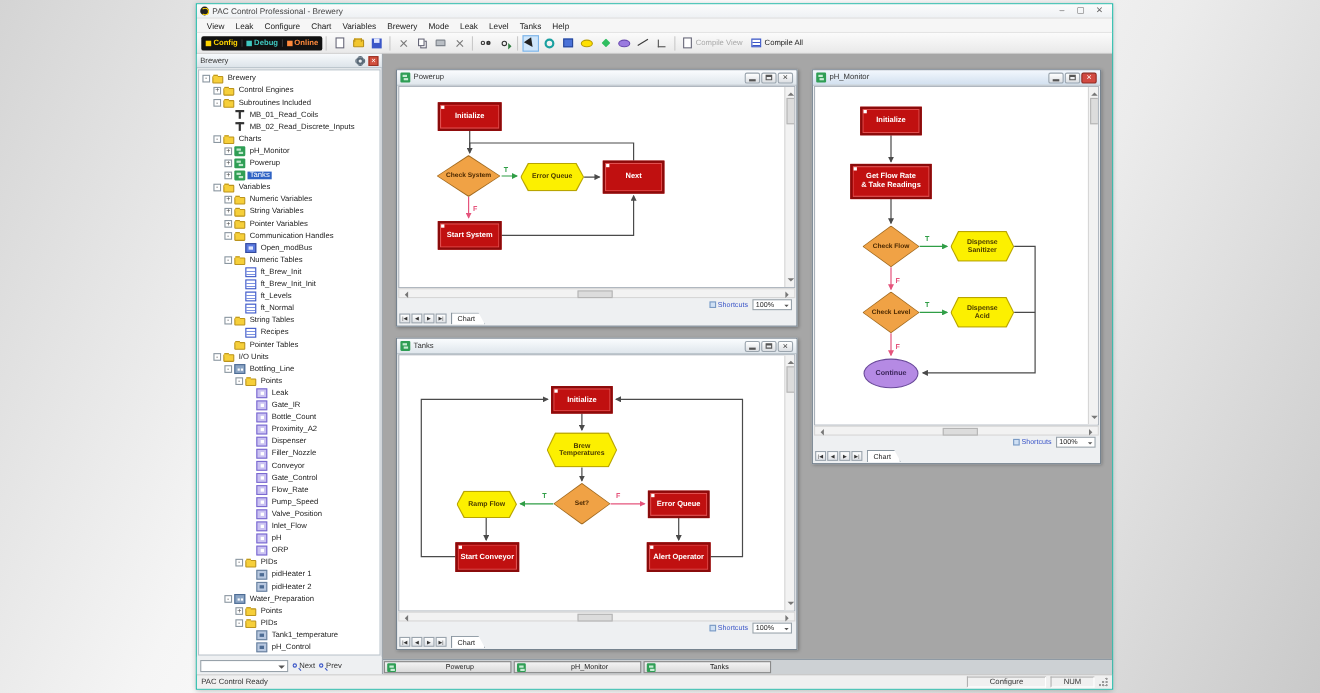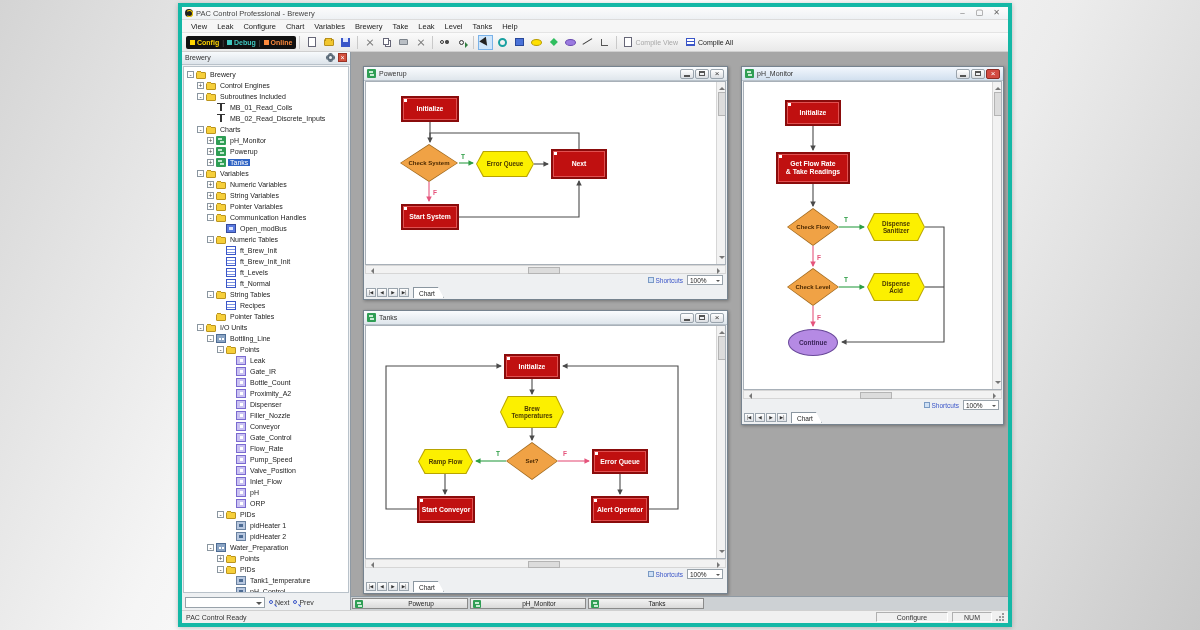--- a/index.html
+++ b/index.html
@@ -1,19 +1,19 @@
 <!DOCTYPE html>
 <html><head>
 <meta charset="utf-8">
 <style>
   * { margin:0; padding:0; box-sizing:border-box; font-family:"Liberation Sans", sans-serif; }
   html,body { width:1200px; height:630px; overflow:hidden; }
   body { background:linear-gradient(115deg,#d4d4d4 0%,#f5f5f5 28%,#ffffff 46%,#ececec 72%,#c9c9c9 100%); }
   .app { position:absolute; left:178px; top:3px; width:834px; height:624px; background:#f0f0f0;
-         border:4px solid #14b8a6; box-shadow:0 1px 5px rgba(0,0,0,.22); display:flex; flex-direction:column; }
+         border:1px solid #14b8a6; box-shadow:0 1px 5px rgba(0,0,0,.22); display:flex; flex-direction:column; }
 
   
   .titlebar { height:13px; background:linear-gradient(#fcfcfc,#eef1f4); border-bottom:1px solid #dcdcdc;
               display:flex; align-items:center; padding:0 3px; flex:0 0 auto; }
   .applogo { width:8px; height:8px; border-radius:50%; background:#222; position:relative; margin-right:3px; }
   .applogo::after { content:''; position:absolute; left:1px; top:1px; width:5px; height:5px; border-radius:50%;
                     border:1.5px solid #ffd400; border-left-color:transparent; }
   .titlebar .title { font-size:7.5px; color:#444; }
   .winbtns { margin-left:auto; display:flex; }
   .winbtn { width:17px; height:11px; display:flex; align-items:center; justify-content:center; color:#666;
@@ -188,21 +188,21 @@
     </span>
   </div>
 
   <div class="menubar" id="menubar">
       <span class="menu-item">View</span>
       <span class="menu-item">Leak</span>
       <span class="menu-item">Configure</span>
       <span class="menu-item">Chart</span>
       <span class="menu-item">Variables</span>
       <span class="menu-item">Brewery</span>
-      <span class="menu-item">Take</span>
+      <span class="menu-item">Mode</span>
       <span class="menu-item">Leak</span>
       <span class="menu-item">Level</span>
       <span class="menu-item">Tanks</span>
       <span class="menu-item">Help</span>
     </div>
 
   <div class="toolbar">
     <span class="modebox" id="modebox">
         <span class="mseg">
           <i style="background: rgb(255, 212, 0);"></i>

